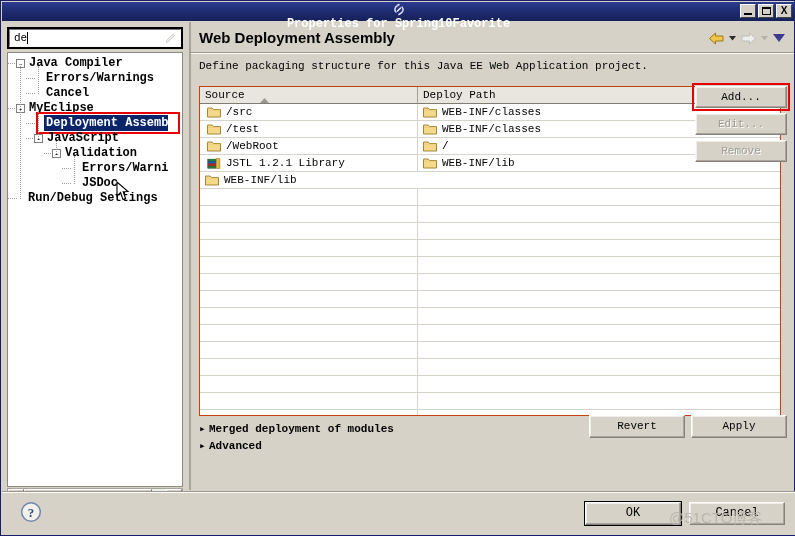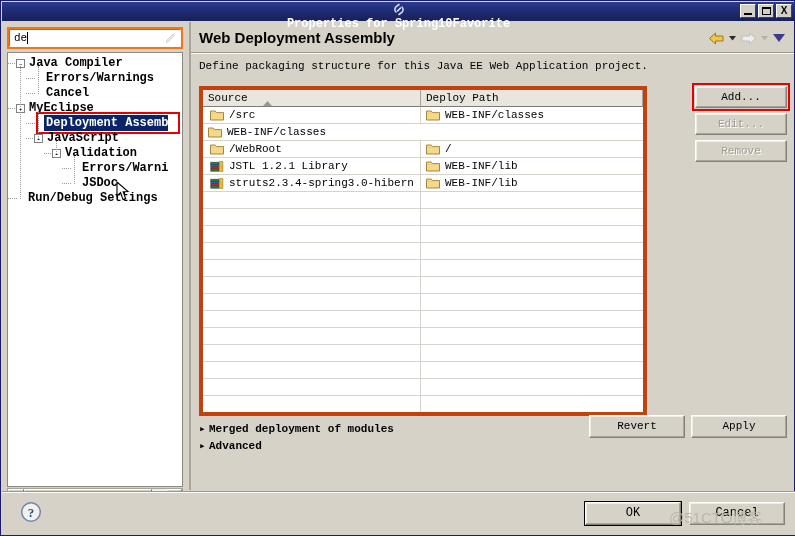--- a/index.html
+++ b/index.html
@@ -51,21 +51,21 @@
   .tb-close { font-family:"Liberation Sans", sans-serif; font-size:10px; font-weight:bold;
               text-align:center; line-height:12px; color:#000; }
 
   
   #left-panel {
     position:absolute; left:2px; top:21px; width:184px; height:468px;
     background:#d6d2c8;
   }
   #filter-wrap {
     position:absolute; left:4px; top:5px; width:176px; height:22px;
-    border:2px solid #f97316;
+    border:2px solid #000000;
   }
   #filter-inner {
     position:absolute; left:0; top:0; right:0; bottom:0;
     background:#fff;
     border:1px solid #7a7a70;
     border-right-color:#fafafa; border-bottom-color:#fafafa;
     display:flex; align-items:center;
   }
   #filter-text {
     font-family:"Liberation Mono", monospace; font-size:11px;
@@ -156,23 +156,23 @@
     border-top:1px solid #9c988e; border-bottom:1px solid #fdfdfb;
   }
   #page-desc {
     position:absolute; left:8px; top:38px;
     font-family:"Liberation Mono", monospace; font-size:11px; color:#000;
     white-space:nowrap;
   }
 
   
   #table-box {
-    position:absolute; left:8px; top:64px; width:448px; height:330px;
+    position:absolute; left:8px; top:64px; width:582px; height:330px;
     background:#fff;
-    border:4px solid #c2410c;
+    border:1px solid #c2410c;
     overflow:hidden;
   }
   #thead { display:flex; height:17px; }
   .th {
     background:#e8e6df;
     border-right:1px solid #a7a39a;
     border-bottom:1px solid #7d7d74;
     font-family:"Liberation Mono", monospace; font-size:11px;
     line-height:16px; padding-left:5px; color:#000;
     position:relative; cursor:default; white-space:nowrap;
@@ -412,20 +412,24 @@
             <div class="td td-source"><span class="cell-icon"><svg width="14" height="12" viewBox="0 0 14 12">
                   <path d="M0.5 2.5 L0.5 11 L13.5 11 L13.5 3.5 L6.5 3.5 L5.2 2 L0.5 2 Z" fill="#f5d98a" stroke="#9a7b2a" stroke-width="0.9"></path>
                   <path d="M0.8 4.2 L13.2 4.2" stroke="#e8c878" stroke-width="0.7"></path>
                 </svg></span><span>/src</span></div>
             <div class="td td-deploy"><span class="cell-icon"><svg width="14" height="12" viewBox="0 0 14 12">
                   <path d="M0.5 2.5 L0.5 11 L13.5 11 L13.5 3.5 L6.5 3.5 L5.2 2 L0.5 2 Z" fill="#f5d98a" stroke="#9a7b2a" stroke-width="0.9"></path>
                   <path d="M0.8 4.2 L13.2 4.2" stroke="#e8c878" stroke-width="0.7"></path>
                 </svg></span><span>WEB-INF/classes</span></div>
           </div>
           <div class="trow">
+            <div class="td td-source"><span class="cell-icon"><svg width="14" height="12" viewBox="0 0 14 12">
+                  <path d="M0.5 2.5 L0.5 11 L13.5 11 L13.5 3.5 L6.5 3.5 L5.2 2 L0.5 2 Z" fill="#f5d98a" stroke="#9a7b2a" stroke-width="0.9"></path>
+                  <path d="M0.8 4.2 L13.2 4.2" stroke="#e8c878" stroke-width="0.7"></path>
+                </svg></span><span>/test</span></div>
             <div class="td td-deploy"><span class="cell-icon"><svg width="14" height="12" viewBox="0 0 14 12">
                   <path d="M0.5 2.5 L0.5 11 L13.5 11 L13.5 3.5 L6.5 3.5 L5.2 2 L0.5 2 Z" fill="#f5d98a" stroke="#9a7b2a" stroke-width="0.9"></path>
                   <path d="M0.8 4.2 L13.2 4.2" stroke="#e8c878" stroke-width="0.7"></path>
                 </svg></span><span>WEB-INF/classes</span></div>
           </div>
           <div class="trow">
             <div class="td td-source"><span class="cell-icon"><svg width="14" height="12" viewBox="0 0 14 12">
                   <path d="M0.5 2.5 L0.5 11 L13.5 11 L13.5 3.5 L6.5 3.5 L5.2 2 L0.5 2 Z" fill="#f5d98a" stroke="#9a7b2a" stroke-width="0.9"></path>
                   <path d="M0.8 4.2 L13.2 4.2" stroke="#e8c878" stroke-width="0.7"></path>
                 </svg></span><span>/WebRoot</span></div>
@@ -442,28 +446,20 @@
                   <rect x="0.8" y="9.1" width="8" height="2.1" fill="#2e7d32" stroke="#1b4d1e" stroke-width="0.6"></rect>
                   <path d="M9.4 1.6 L12.8 1.6 L12.8 11.4 L9.4 11.4 Z" fill="#f0c040" stroke="#9a7b1a" stroke-width="0.7"></path>
                   <path d="M9.4 1.6 L12.8 11.4" stroke="#c9a030" stroke-width="0.6"></path>
                 </svg></span><span>JSTL 1.2.1 Library</span></div>
             <div class="td td-deploy"><span class="cell-icon"><svg width="14" height="12" viewBox="0 0 14 12">
                   <path d="M0.5 2.5 L0.5 11 L13.5 11 L13.5 3.5 L6.5 3.5 L5.2 2 L0.5 2 Z" fill="#f5d98a" stroke="#9a7b2a" stroke-width="0.9"></path>
                   <path d="M0.8 4.2 L13.2 4.2" stroke="#e8c878" stroke-width="0.7"></path>
                 </svg></span><span>WEB-INF/lib</span></div>
           </div>
           <div class="trow">
-            <div class="td td-source"><span class="cell-icon"><svg width="15" height="13" viewBox="0 0 15 13">
-                  <rect x="0.8" y="2.2" width="8" height="2.1" fill="#2e7d32" stroke="#1b4d1e" stroke-width="0.6"></rect>
-                  <rect x="0.8" y="4.5" width="8" height="2.1" fill="#1565c0" stroke="#0b3c75" stroke-width="0.6"></rect>
-                  <rect x="0.8" y="6.8" width="8" height="2.1" fill="#c62828" stroke="#7d1818" stroke-width="0.6"></rect>
-                  <rect x="0.8" y="9.1" width="8" height="2.1" fill="#2e7d32" stroke="#1b4d1e" stroke-width="0.6"></rect>
-                  <path d="M9.4 1.6 L12.8 1.6 L12.8 11.4 L9.4 11.4 Z" fill="#f0c040" stroke="#9a7b1a" stroke-width="0.7"></path>
-                  <path d="M9.4 1.6 L12.8 11.4" stroke="#c9a030" stroke-width="0.6"></path>
-                </svg></span><span>struts2.3.4-spring3.0-hibern</span></div>
             <div class="td td-deploy"><span class="cell-icon"><svg width="14" height="12" viewBox="0 0 14 12">
                   <path d="M0.5 2.5 L0.5 11 L13.5 11 L13.5 3.5 L6.5 3.5 L5.2 2 L0.5 2 Z" fill="#f5d98a" stroke="#9a7b2a" stroke-width="0.9"></path>
                   <path d="M0.8 4.2 L13.2 4.2" stroke="#e8c878" stroke-width="0.7"></path>
                 </svg></span><span>WEB-INF/lib</span></div>
           </div>
           <div class="trow">
             <div class="td td-source"></div>
             <div class="td td-deploy"></div>
           </div>
           <div class="trow">

